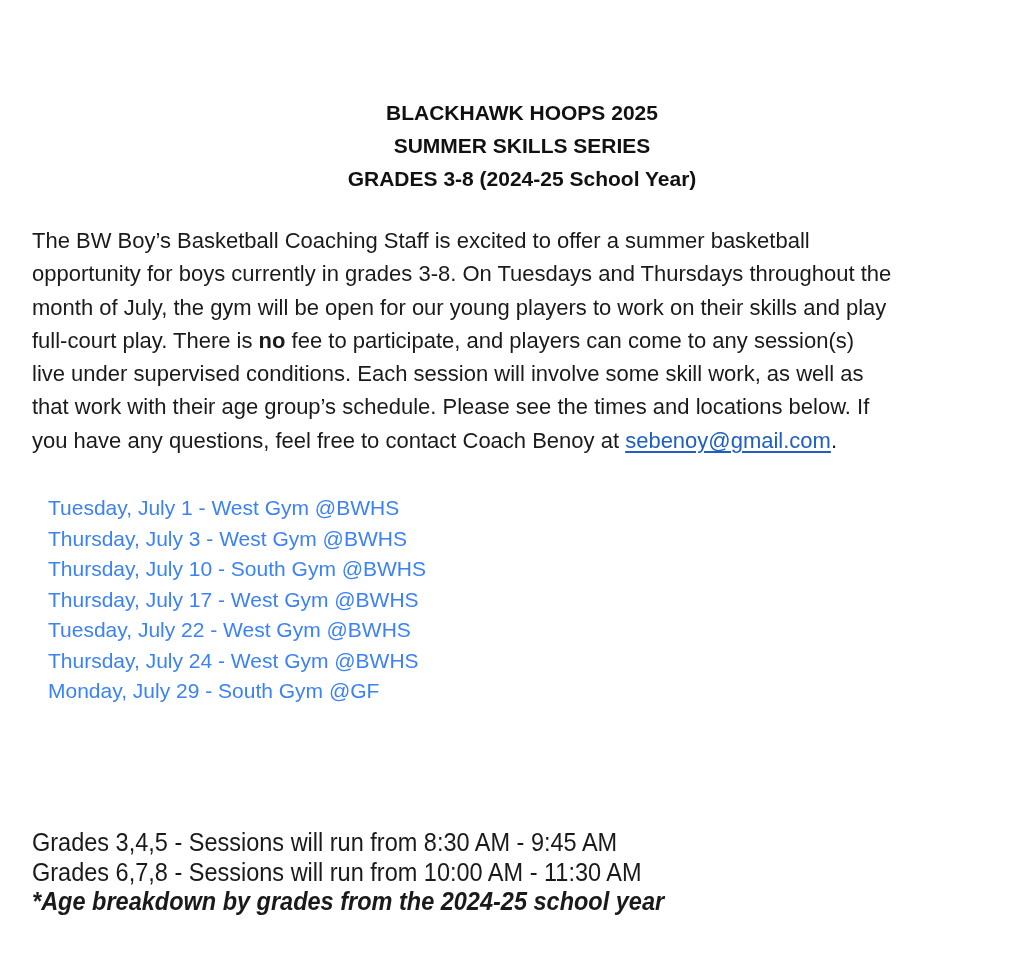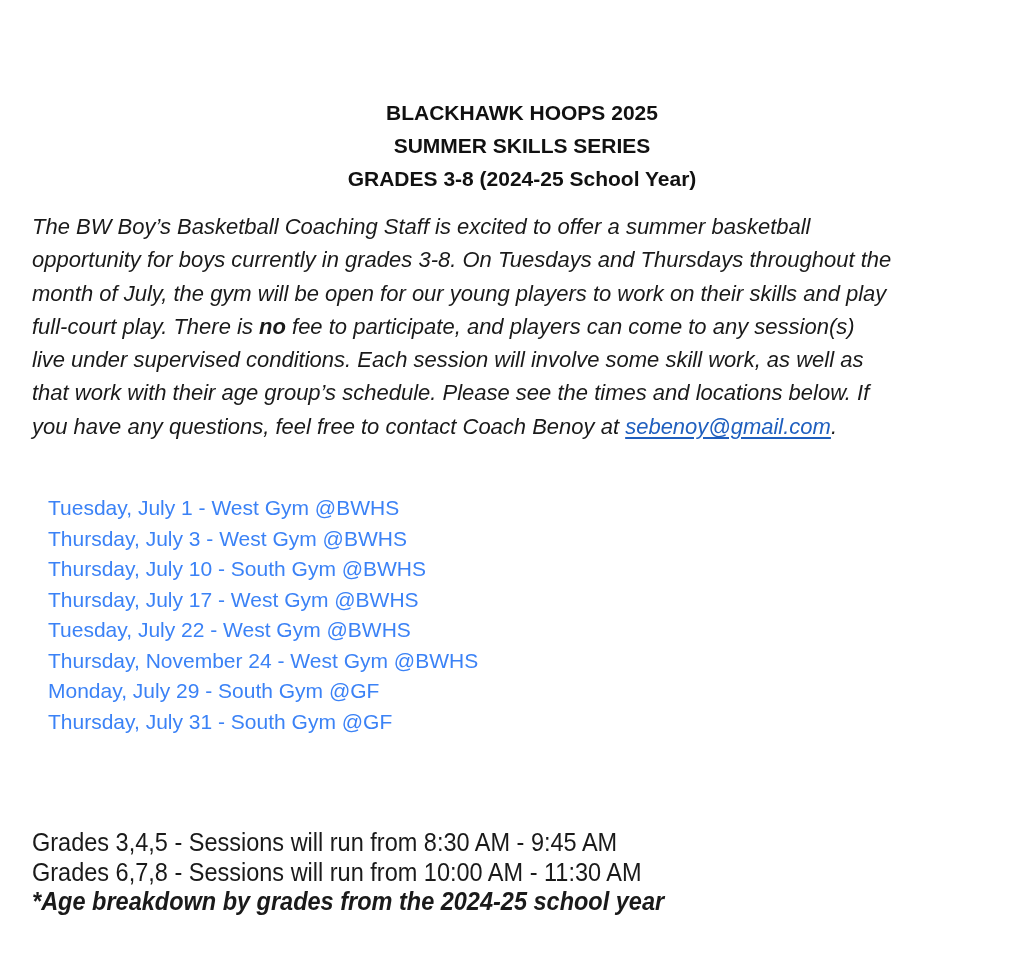--- a/index.html
+++ b/index.html
@@ -30,27 +30,26 @@
       width: 1044px;
       text-align: center;
       font-weight: bold;
       font-size: 21px;
       line-height: 33px;
       color: #111;
     }
     .title-line { display: block; }
     .intro {
       position: absolute;
-      top: 198px;
+      top: 212px;
       left: 32px;
       width: 985px;
       font-size: 22px;
       line-height: 33.3px;
       color: #1a1a1a;
-      font-style: italic;
     }
     .intro .line { display: block; white-space: nowrap; }
     .intro b { font-weight: bold; }
     .email-link {
       color: #1f5fbf;
       text-decoration: underline;
       text-underline-offset: 3px;
     }
     .schedule {
       position: absolute;
@@ -95,23 +94,22 @@
     <span class="line">that work with their age group’s schedule. Please see the times and locations below. If</span>
     <span class="line"><span>you have any questions, feel free to contact Coach Benoy at </span><a class="email-link">sebenoy@gmail.com</a><span>.</span></span>
   </div>
 
   <div class="schedule">
     <span class="row">Tuesday, July 1 - West Gym @BWHS</span>
     <span class="row">Thursday, July 3 - West Gym @BWHS</span>
     <span class="row">Thursday, July 10 - South Gym @BWHS</span>
     <span class="row">Thursday, July 17 - West Gym @BWHS</span>
     <span class="row">Tuesday, July 22 - West Gym @BWHS</span>
-    <span class="row">Thursday, November 24 - West Gym @BWHS</span>
+    <span class="row">Thursday, July 24 - West Gym @BWHS</span>
     <span class="row">Monday, July 29 - South Gym @GF</span>
-    <span class="row">Thursday, July 31 - South Gym @GF</span>
   </div>
 
   <div class="times">
     <span class="row">Grades 3,4,5 - Sessions will run from 8:30 AM - 9:45 AM</span>
     <span class="row">Grades 6,7,8 - Sessions will run from 10:00 AM - 11:30 AM</span>
     <span class="row note">*Age breakdown by grades from the 2024-25 school year</span>
   </div>
 
 </div>
 

